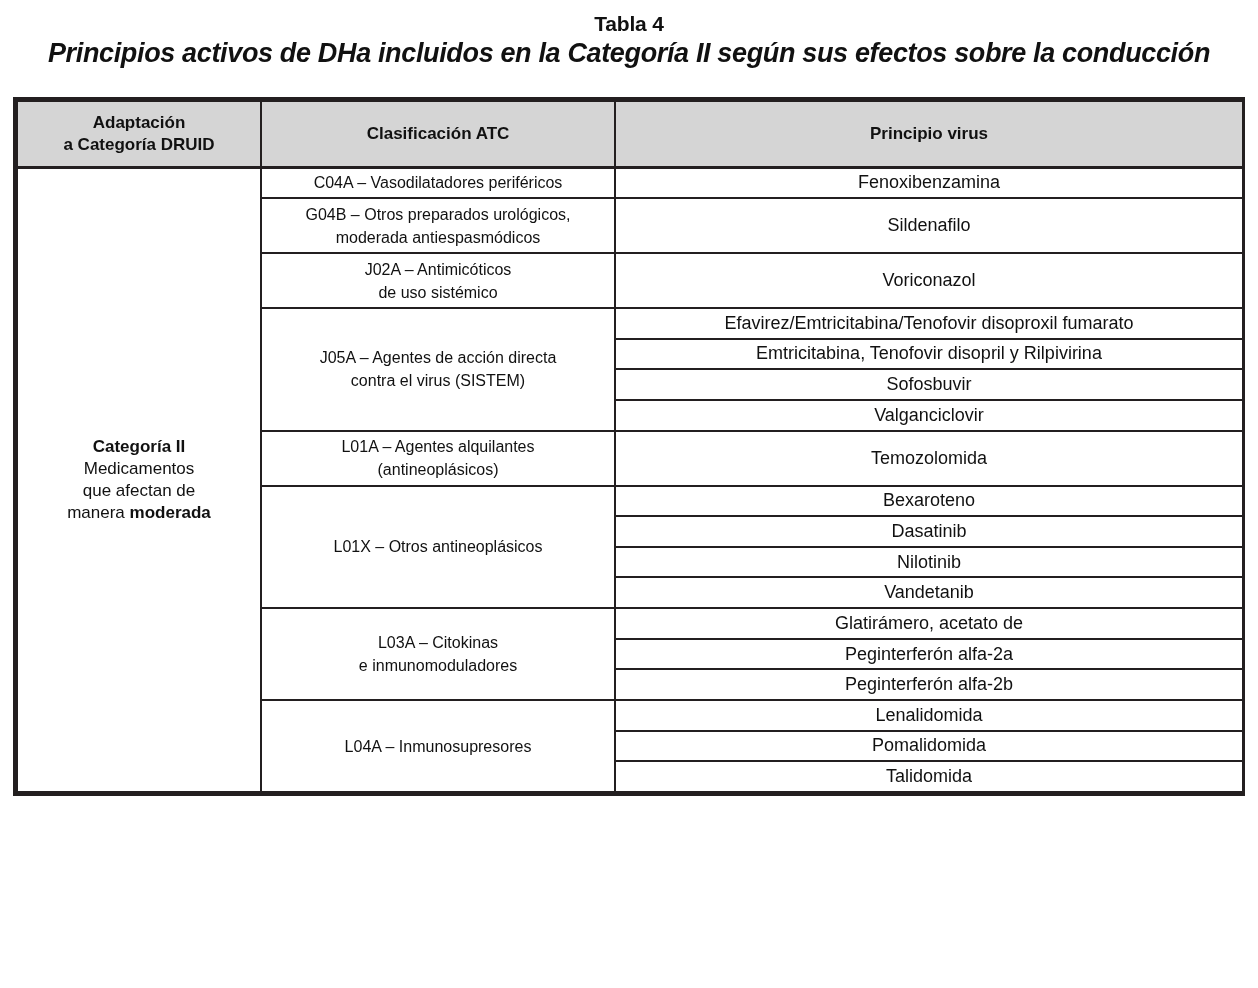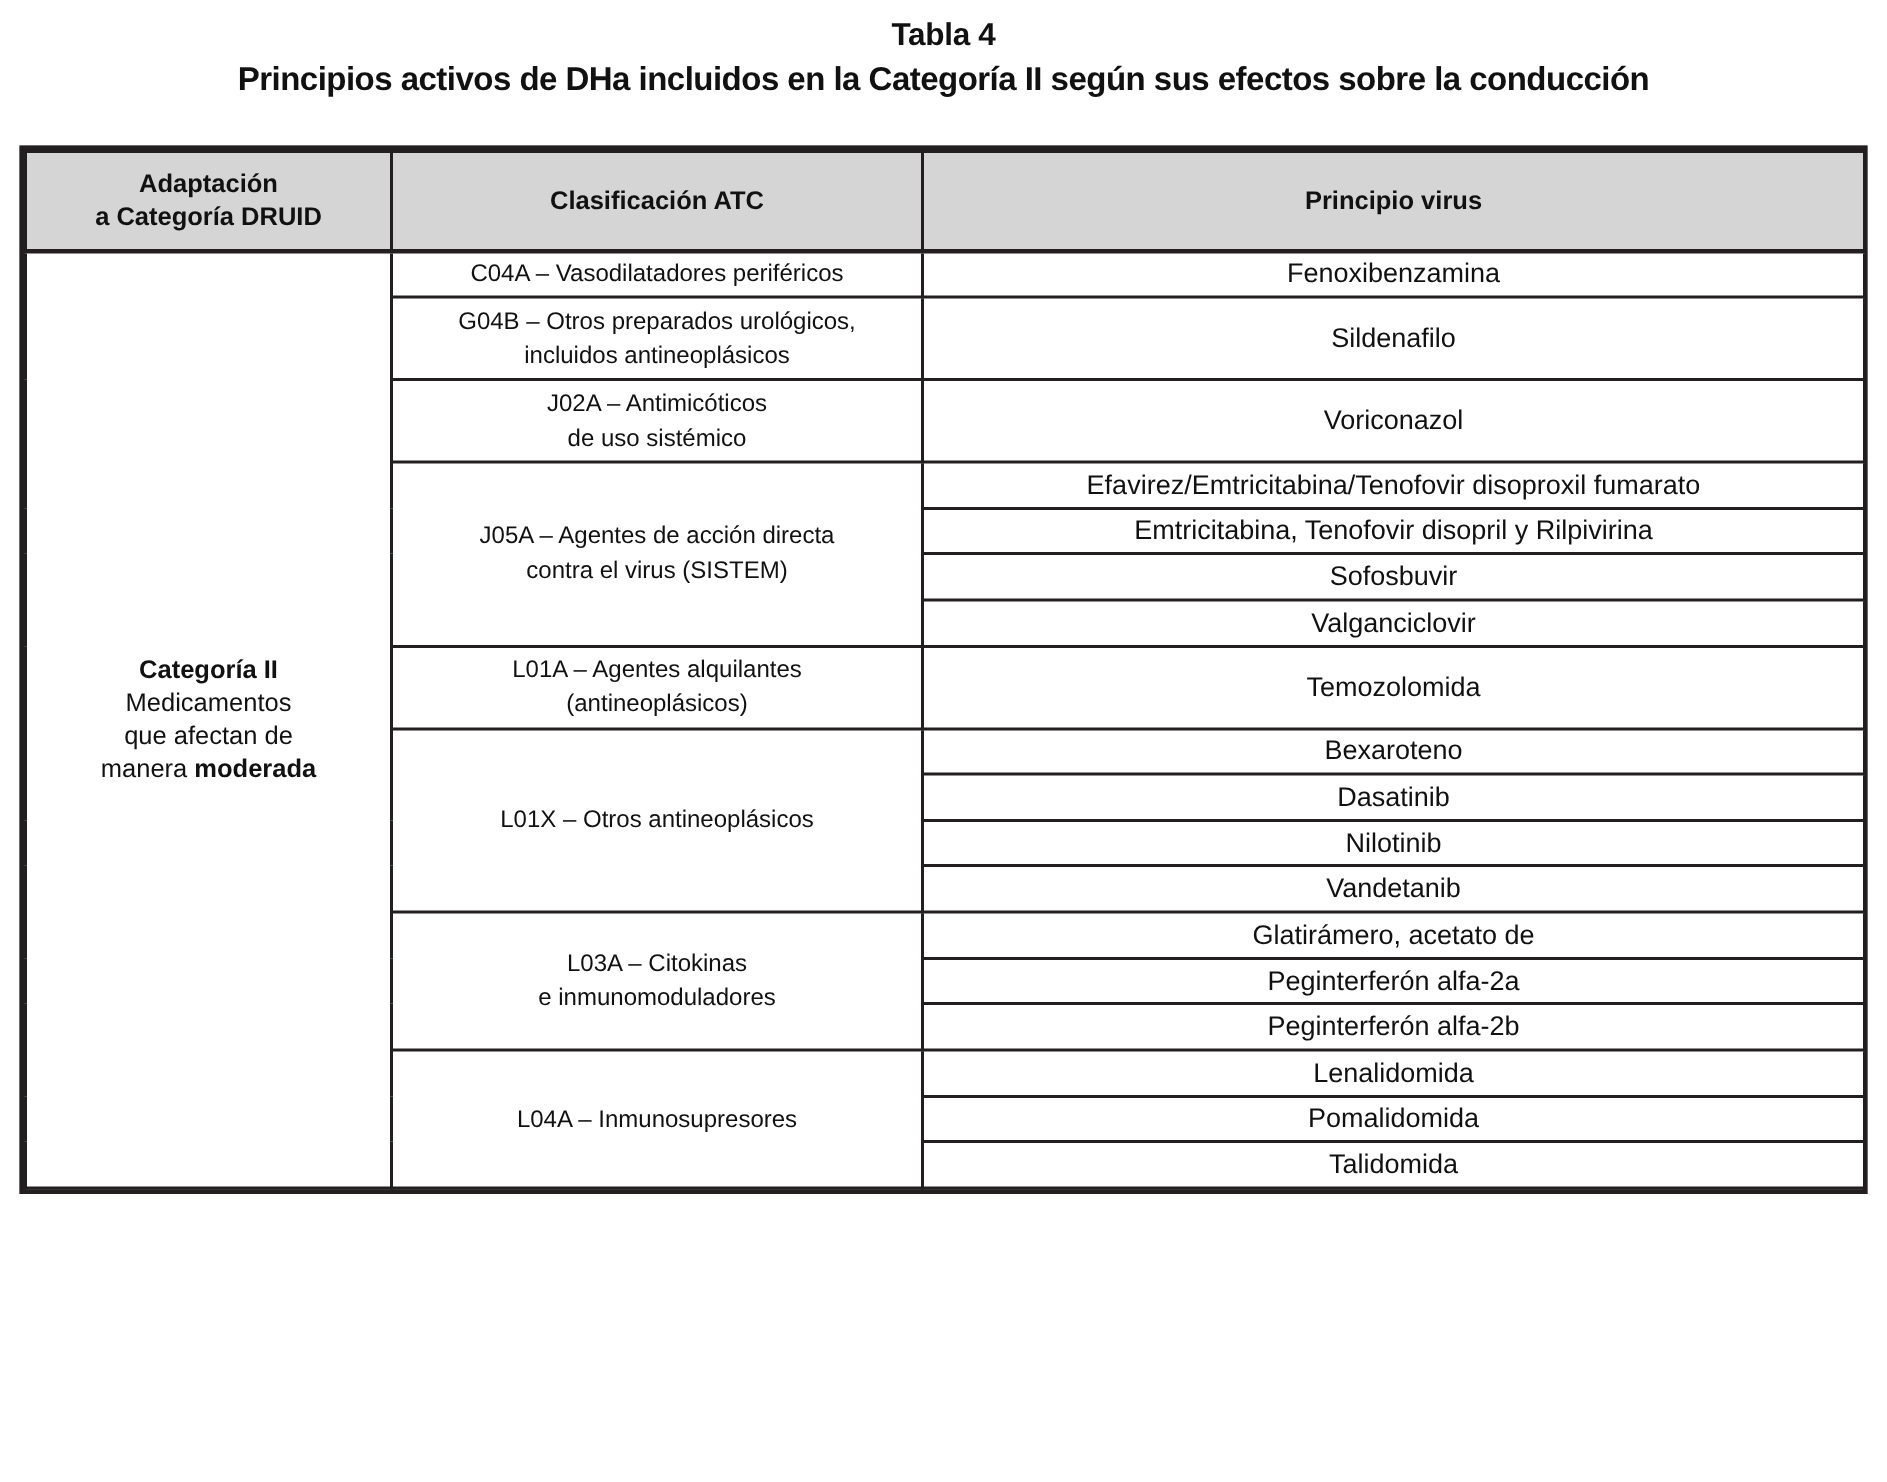--- a/index.html
+++ b/index.html
@@ -29,36 +29,37 @@
     width: 1258px;
     text-align: center;
   }
   .title-line1 {
     font-size: 21px;
     font-weight: bold;
     line-height: 28px;
     letter-spacing: -0.2px;
   }
   .title-line2 {
-    font-size: 22px;
+    font-size: 27px;
     font-weight: bold;
     line-height: 30px;
     letter-spacing: -0.35px;
     white-space: nowrap;
+    font-style: italic;
   }
 
   
   .table-wrap {
     position: absolute;
     left: 13px;
     top: 97px;
     width: 1232px;
     height: 699px;
     border: 3px solid #231f20;
-    background: #737373;
+    background: #c4b5fd;
   }
 
   .tbl {
     width: 100%;
     height: 100%;
     border-collapse: collapse;
     table-layout: fixed;
   }
 
   .tbl td, .tbl th {
@@ -148,21 +149,21 @@
               <div>manera <span class="b">moderada</span></div>
             </td>
             <td class="atc-cell c-atc" rowspan="1">
               <div>C04A – Vasodilatadores periféricos</div>
             </td>
             <td class="pa-cell">Fenoxibenzamina</td>
           </tr>
           <tr>
             <td class="atc-cell c-atc grp-top" rowspan="1">
               <div>G04B – Otros preparados urológicos,</div>
-              <div>incluidos antineoplásicos</div>
+              <div>moderada antiespasmódicos</div>
             </td>
             <td class="pa-cell grp-top">Sildenafilo</td>
           </tr>
           <tr>
             <td class="atc-cell c-atc grp-top" rowspan="1">
               <div>J02A – Antimicóticos</div>
               <div>de uso sistémico</div>
             </td>
             <td class="pa-cell grp-top">Voriconazol</td>
           </tr>

